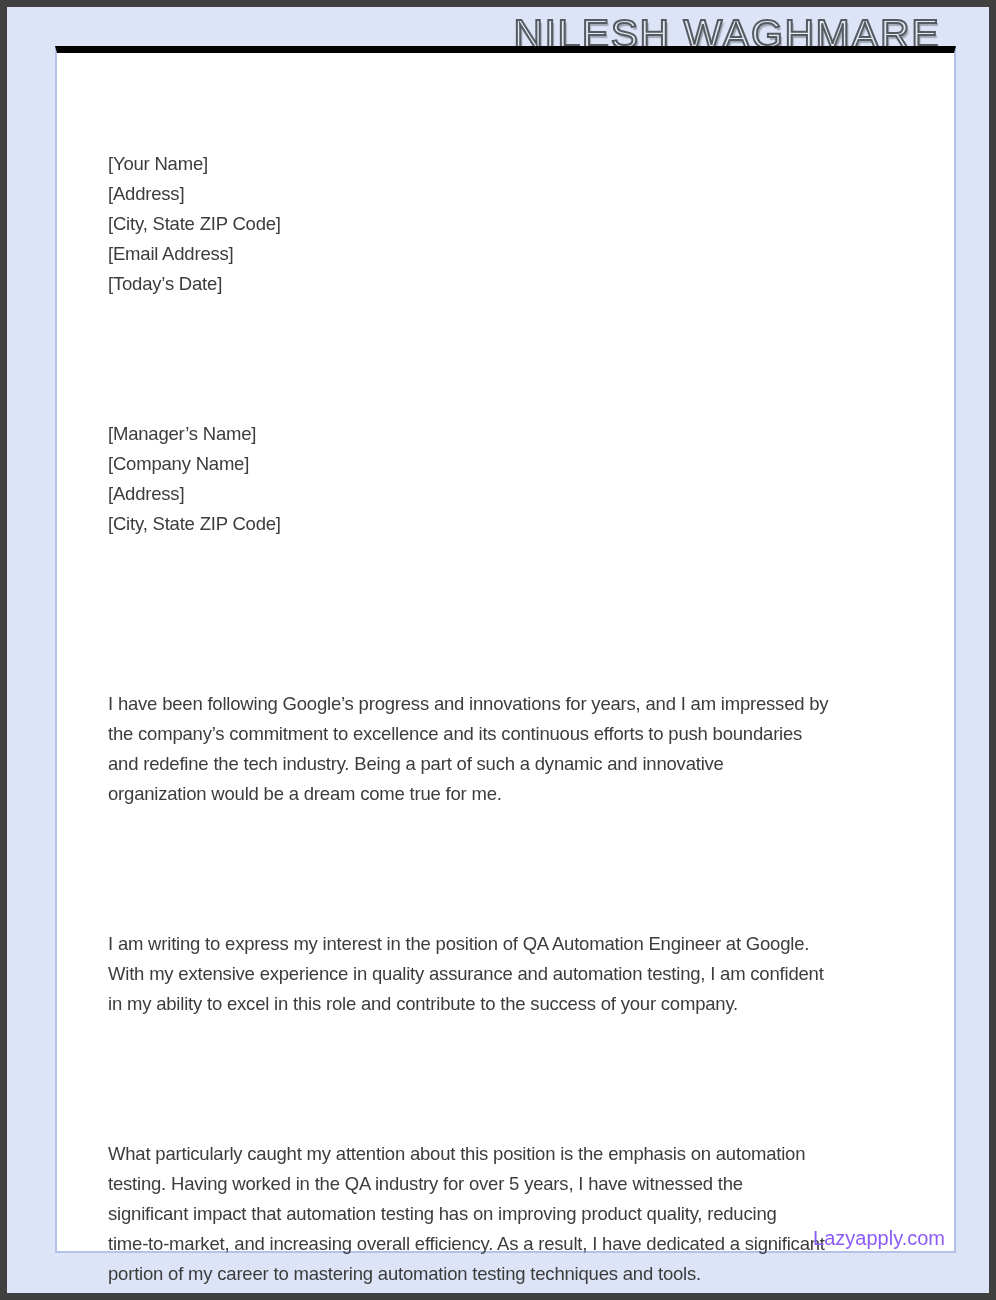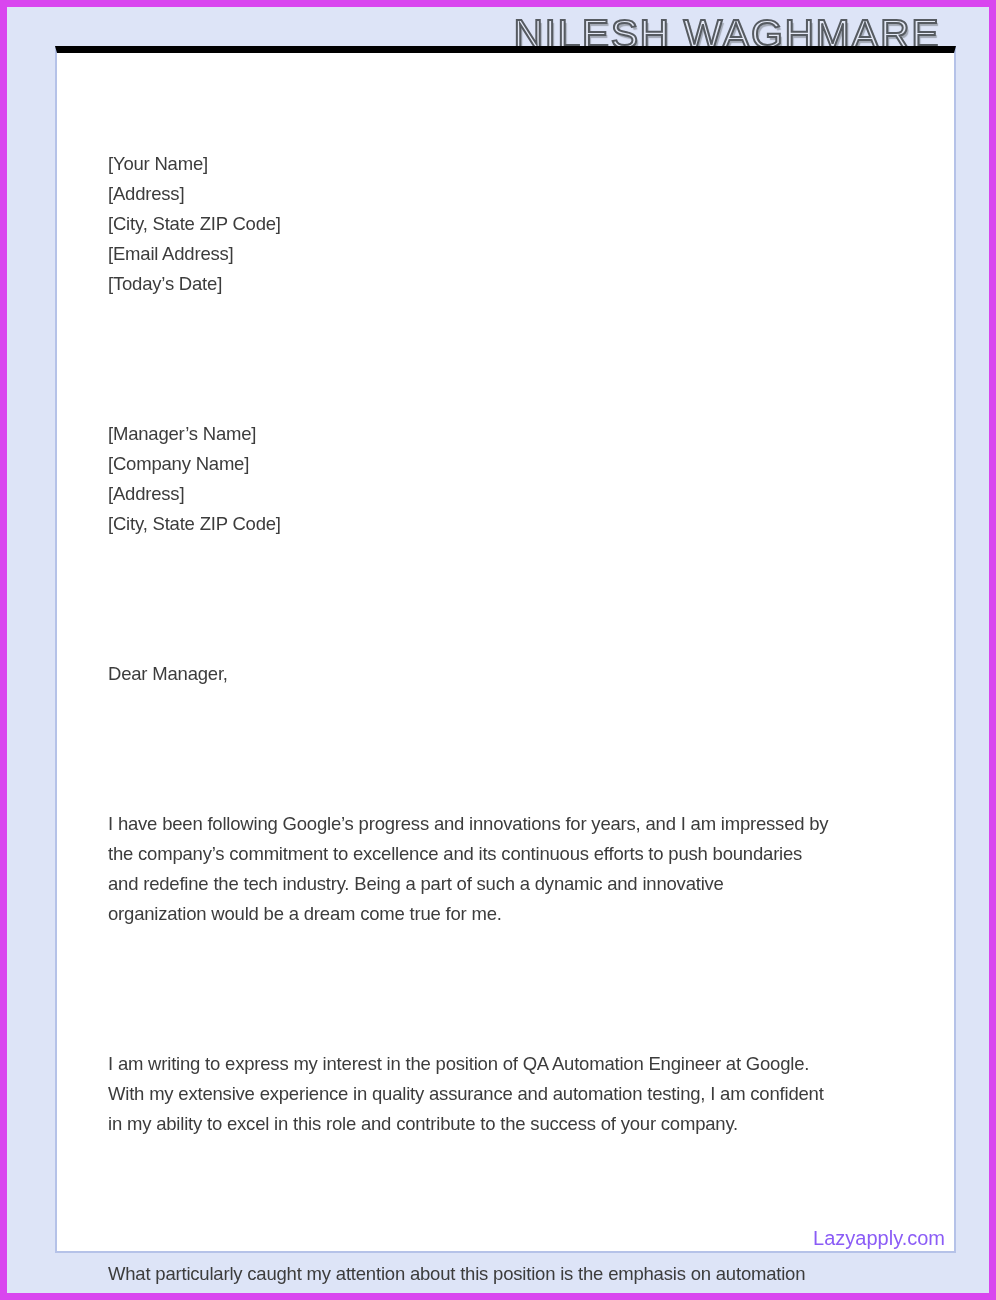--- a/index.html
+++ b/index.html
@@ -8,21 +8,21 @@
     width: 996px;
     height: 1300px;
     background: #ffffff;
   }
   .frame {
     position: absolute;
     left: 0; top: 0;
     width: 996px;
     height: 1300px;
     box-sizing: border-box;
-    border: 7px solid #d946ef;
+    border: 7px solid #404040;
     background: #dde4f7;
     overflow: hidden;
     font-family: "Liberation Sans", sans-serif;
   }
   .brand-name {
     position: absolute;
     top: 4px;
     right: 49px;
     font-family: "Liberation Sans", sans-serif;
     font-size: 41px;
@@ -83,21 +83,20 @@
 [Address]
 [City, State ZIP Code]
 [Email Address]
 [Today’s Date]</p>
 
       <p>[Manager’s Name]
 [Company Name]
 [Address]
 [City, State ZIP Code]</p>
 
-      <p>Dear Manager,</p>
 
       <p>I have been following Google’s progress and innovations for years, and I am impressed by
 the company’s commitment to excellence and its continuous efforts to push boundaries
 and redefine the tech industry. Being a part of such a dynamic and innovative
 organization would be a dream come true for me.</p>
 
       <p>I am writing to express my interest in the position of QA Automation Engineer at Google.
 With my extensive experience in quality assurance and automation testing, I am confident
 in my ability to excel in this role and contribute to the success of your company.</p>
 

